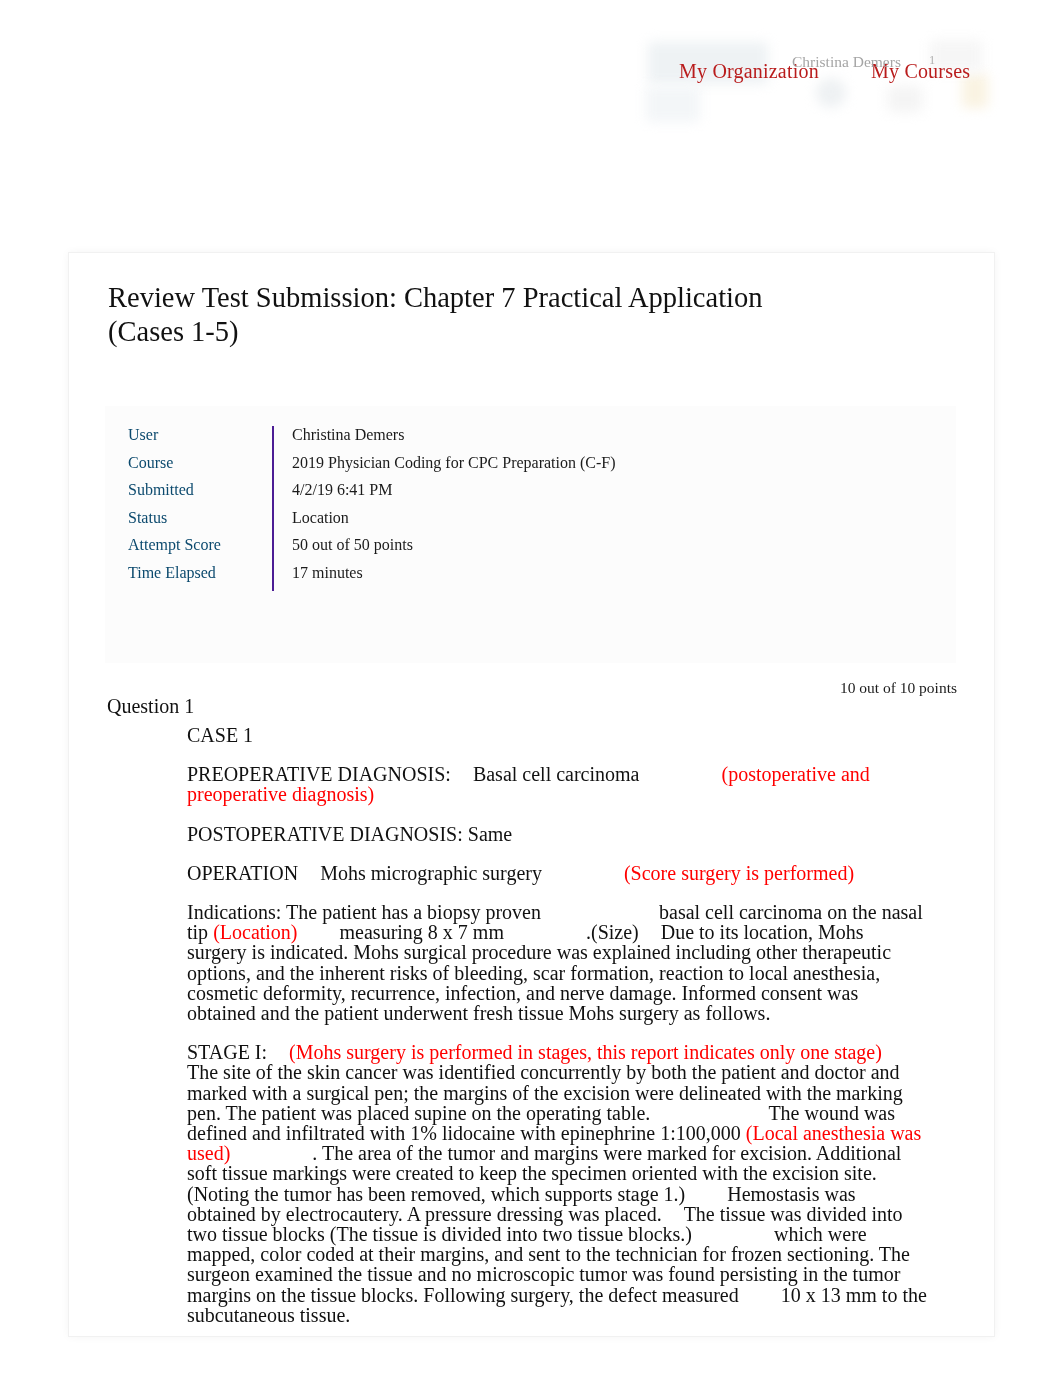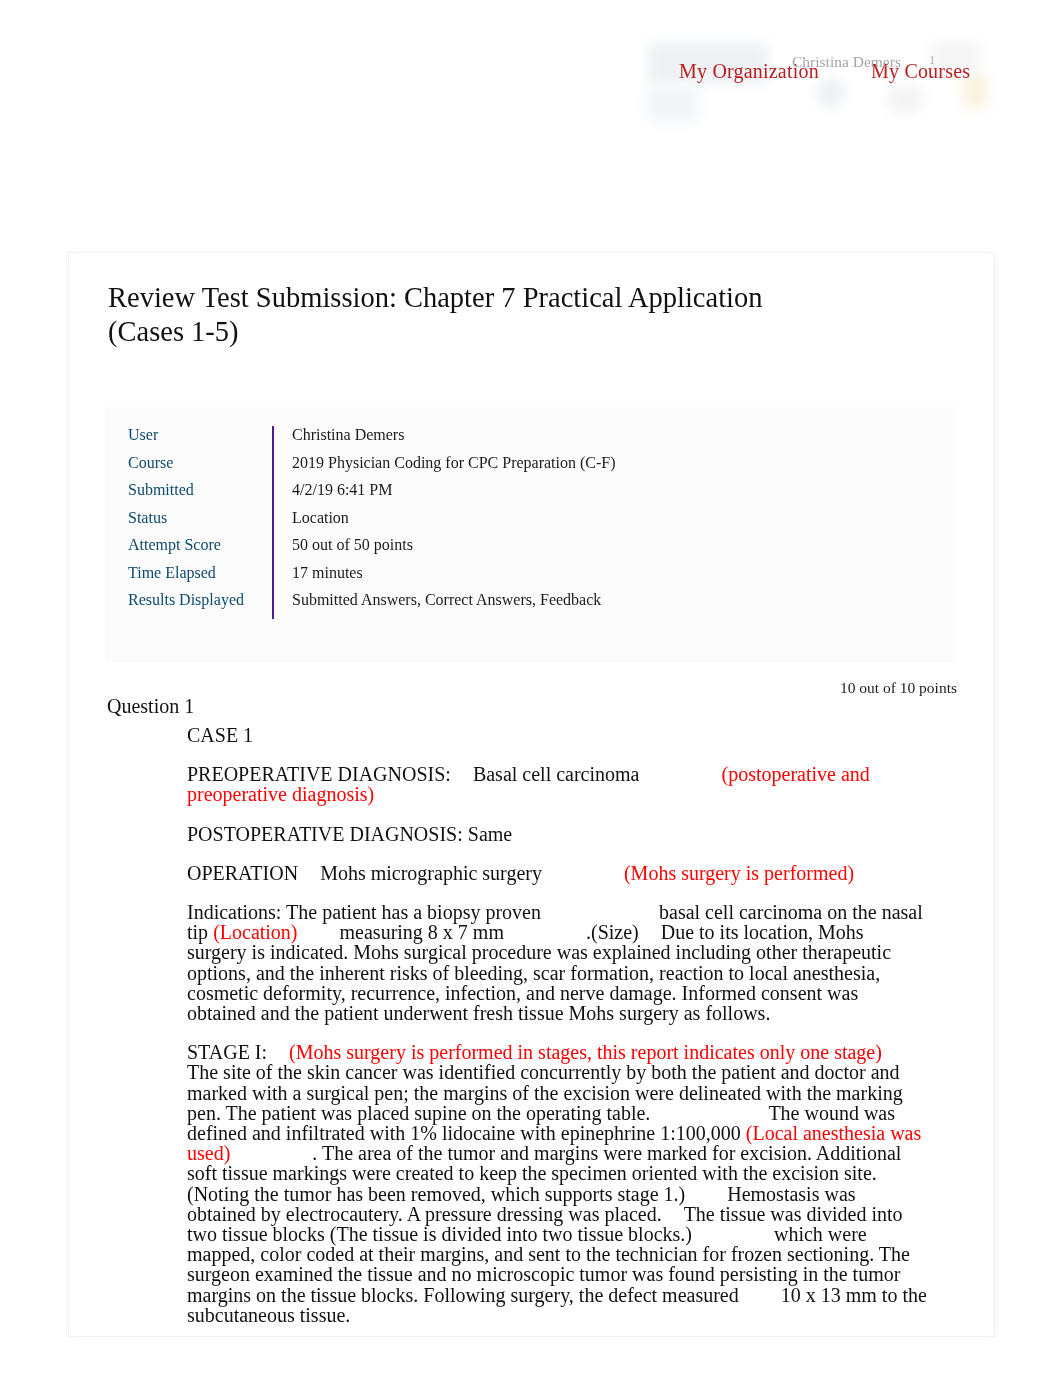--- a/index.html
+++ b/index.html
@@ -229,24 +229,20 @@
           <td class="info-value">Location</td>
         </tr>
         <tr>
           <td class="info-label">Attempt Score</td>
           <td class="info-value">50 out of 50 points</td>
         </tr>
         <tr>
           <td class="info-label">Time Elapsed</td>
           <td class="info-value">17 minutes</td>
         </tr>
-        <tr>
-          <td class="info-label">Results Displayed</td>
-          <td class="info-value">Submitted Answers, Correct Answers, Feedback</td>
-        </tr>
       </tbody>
     </table>
   </div>
 
   <div id="question-header">
     <span id="question-title">Question 1</span>
     <span id="question-points">10 out of 10 points</span>
   </div>
 
   <div id="question-body">
@@ -257,21 +253,21 @@
 
     <p>
       <span>PREOPERATIVE DIAGNOSIS:</span><span class="gap-sm"></span><span>Basal cell carcinoma</span><span class="gap-lg"></span><span class="annot">(postoperative and preoperative diagnosis)</span>
     </p>
 
     <p>
       <span>POSTOPERATIVE DIAGNOSIS: Same</span>
     </p>
 
     <p>
-      <span>OPERATION</span><span class="gap-sm"></span><span>Mohs micrographic surgery</span><span class="gap-lg"></span><span class="annot">(Mohs surgery is performed)</span>
+      <span>OPERATION</span><span class="gap-sm"></span><span>Mohs micrographic surgery</span><span class="gap-lg"></span><span class="annot">(Score surgery is performed)</span>
     </p>
 
     <p>
       <span>Indications: The patient has a biopsy proven</span><span class="gap-xl"></span><span>basal cell carcinoma on the nasal tip</span>
       <span class="annot">(Location)</span><span class="gap-md"></span><span>measuring 8 x 7 mm</span><span class="gap-lg"></span><span>.</span><span>(Size)</span><span class="gap-sm"></span><span>Due to its location, Mohs surgery is indicated. Mohs surgical procedure was explained including other therapeutic options, and the inherent risks of bleeding, scar formation, reaction to local anesthesia, cosmetic deformity, recurrence, infection, and nerve damage. Informed consent was obtained and the patient underwent fresh tissue Mohs surgery as follows.</span>
     </p>
 
     <p>
       <span>STAGE I:</span><span class="gap-sm"></span><span class="annot">(Mohs surgery is performed in stages, this report indicates only one stage)</span><span class="gap-sm"></span><span>The site of the skin cancer was identified concurrently by both the patient and doctor and marked with a surgical pen; the margins of the excision were delineated with the marking pen. The patient was placed supine on the operating table.</span><span class="gap-xl"></span><span>The wound was defined and infiltrated with 1% lidocaine with epinephrine 1:100,000</span>
       <span class="annot">(Local anesthesia was used)</span><span class="gap-lg"></span><span>. The area of the tumor and margins were marked for excision. Additional soft tissue markings were created to keep the specimen oriented with the excision site.(Noting the tumor has been removed, which supports stage 1.)</span><span class="gap-md"></span><span>Hemostasis was obtained by electrocautery. A pressure dressing was placed.</span><span class="gap-sm"></span><span>The tissue was divided into two tissue blocks (The tissue is divided into two tissue blocks.)</span><span class="gap-lg"></span><span>which were mapped, color coded at their margins, and sent to the technician for frozen sectioning. The surgeon examined the tissue and no microscopic tumor was found persisting in the tumor margins on the tissue blocks. Following surgery, the defect measured</span><span class="gap-md"></span><span>10 x 13 mm to the subcutaneous tissue.</span>

